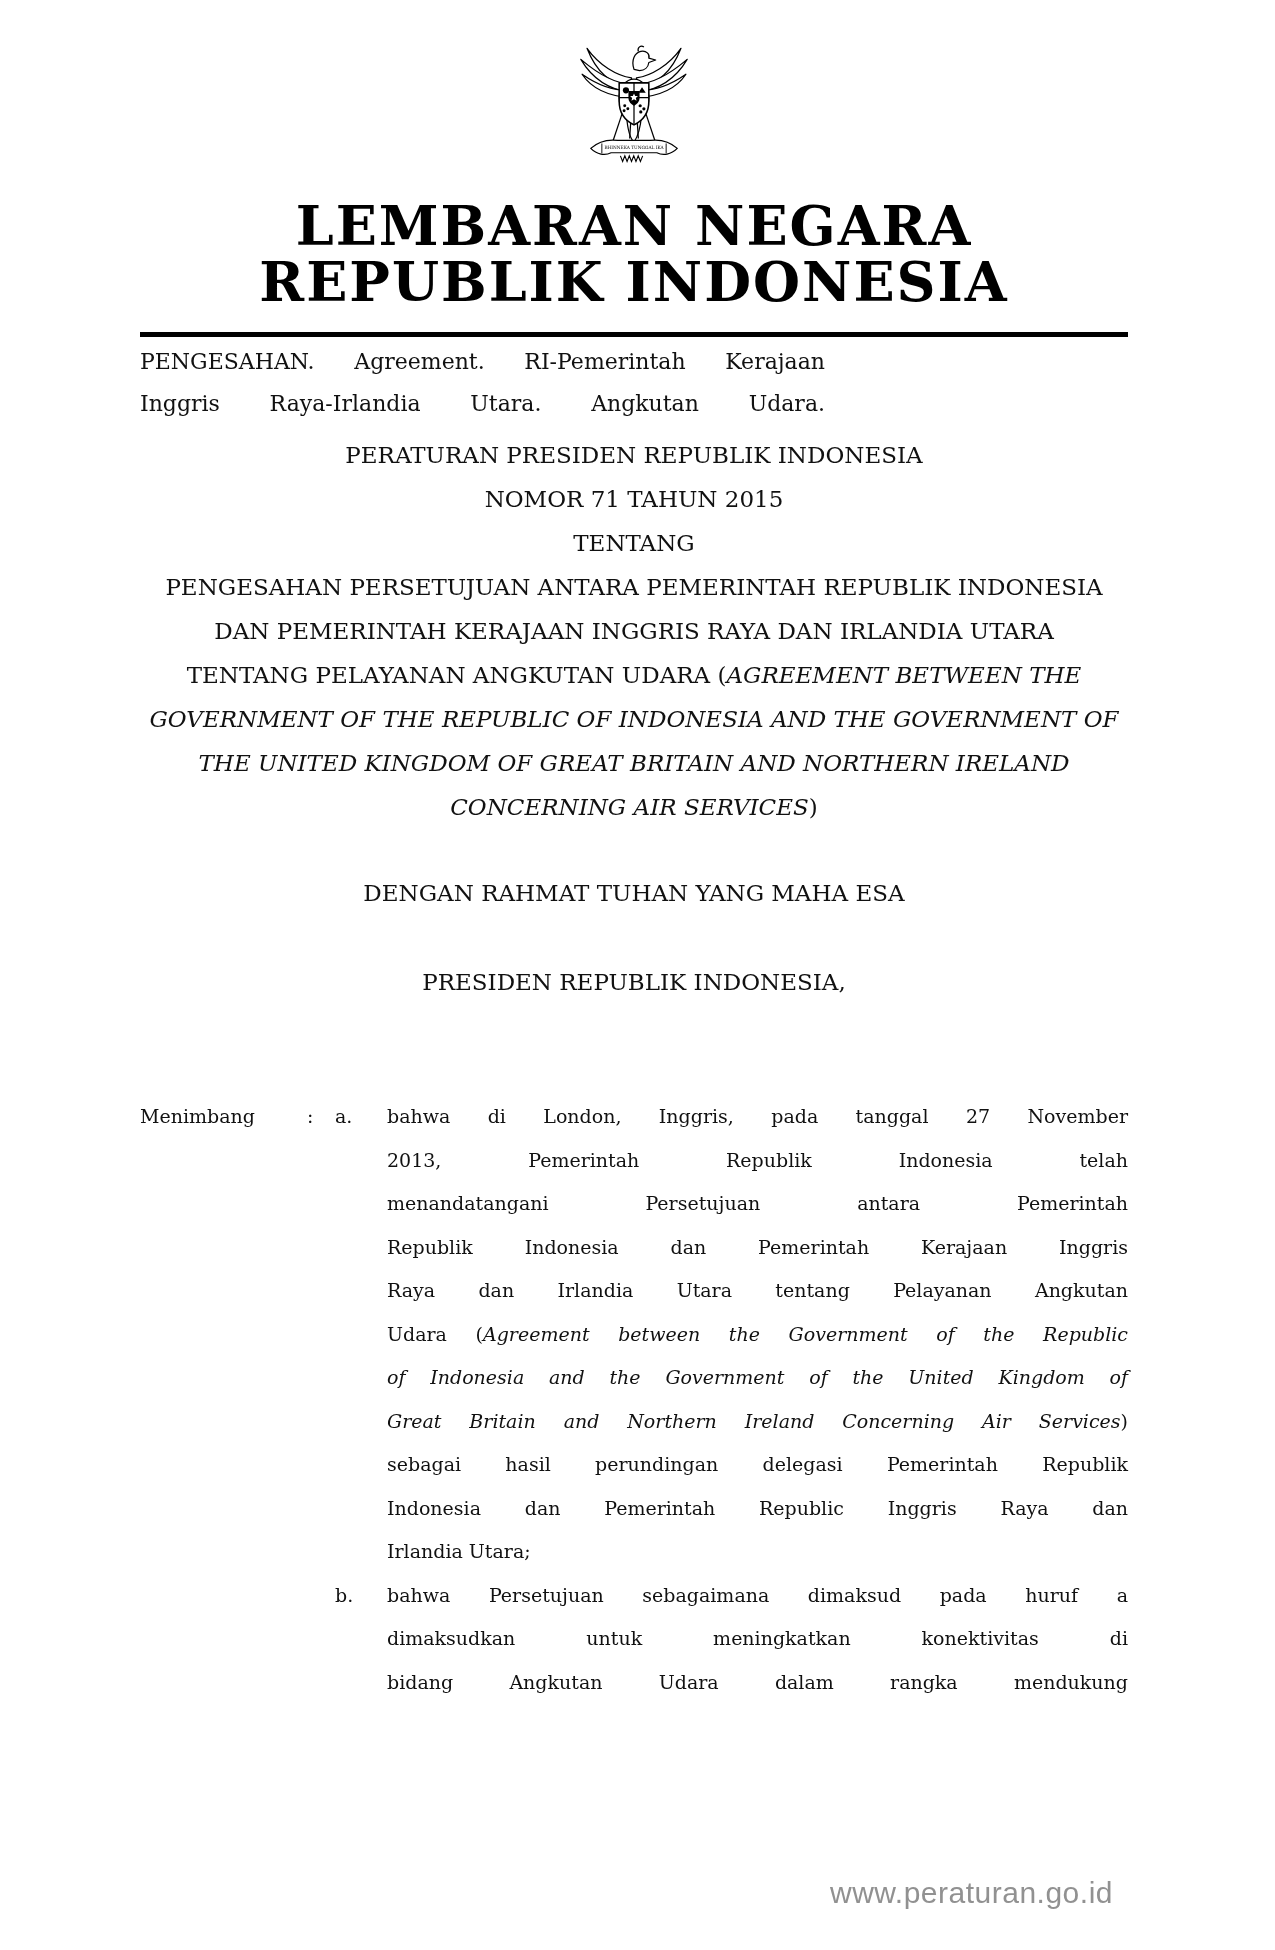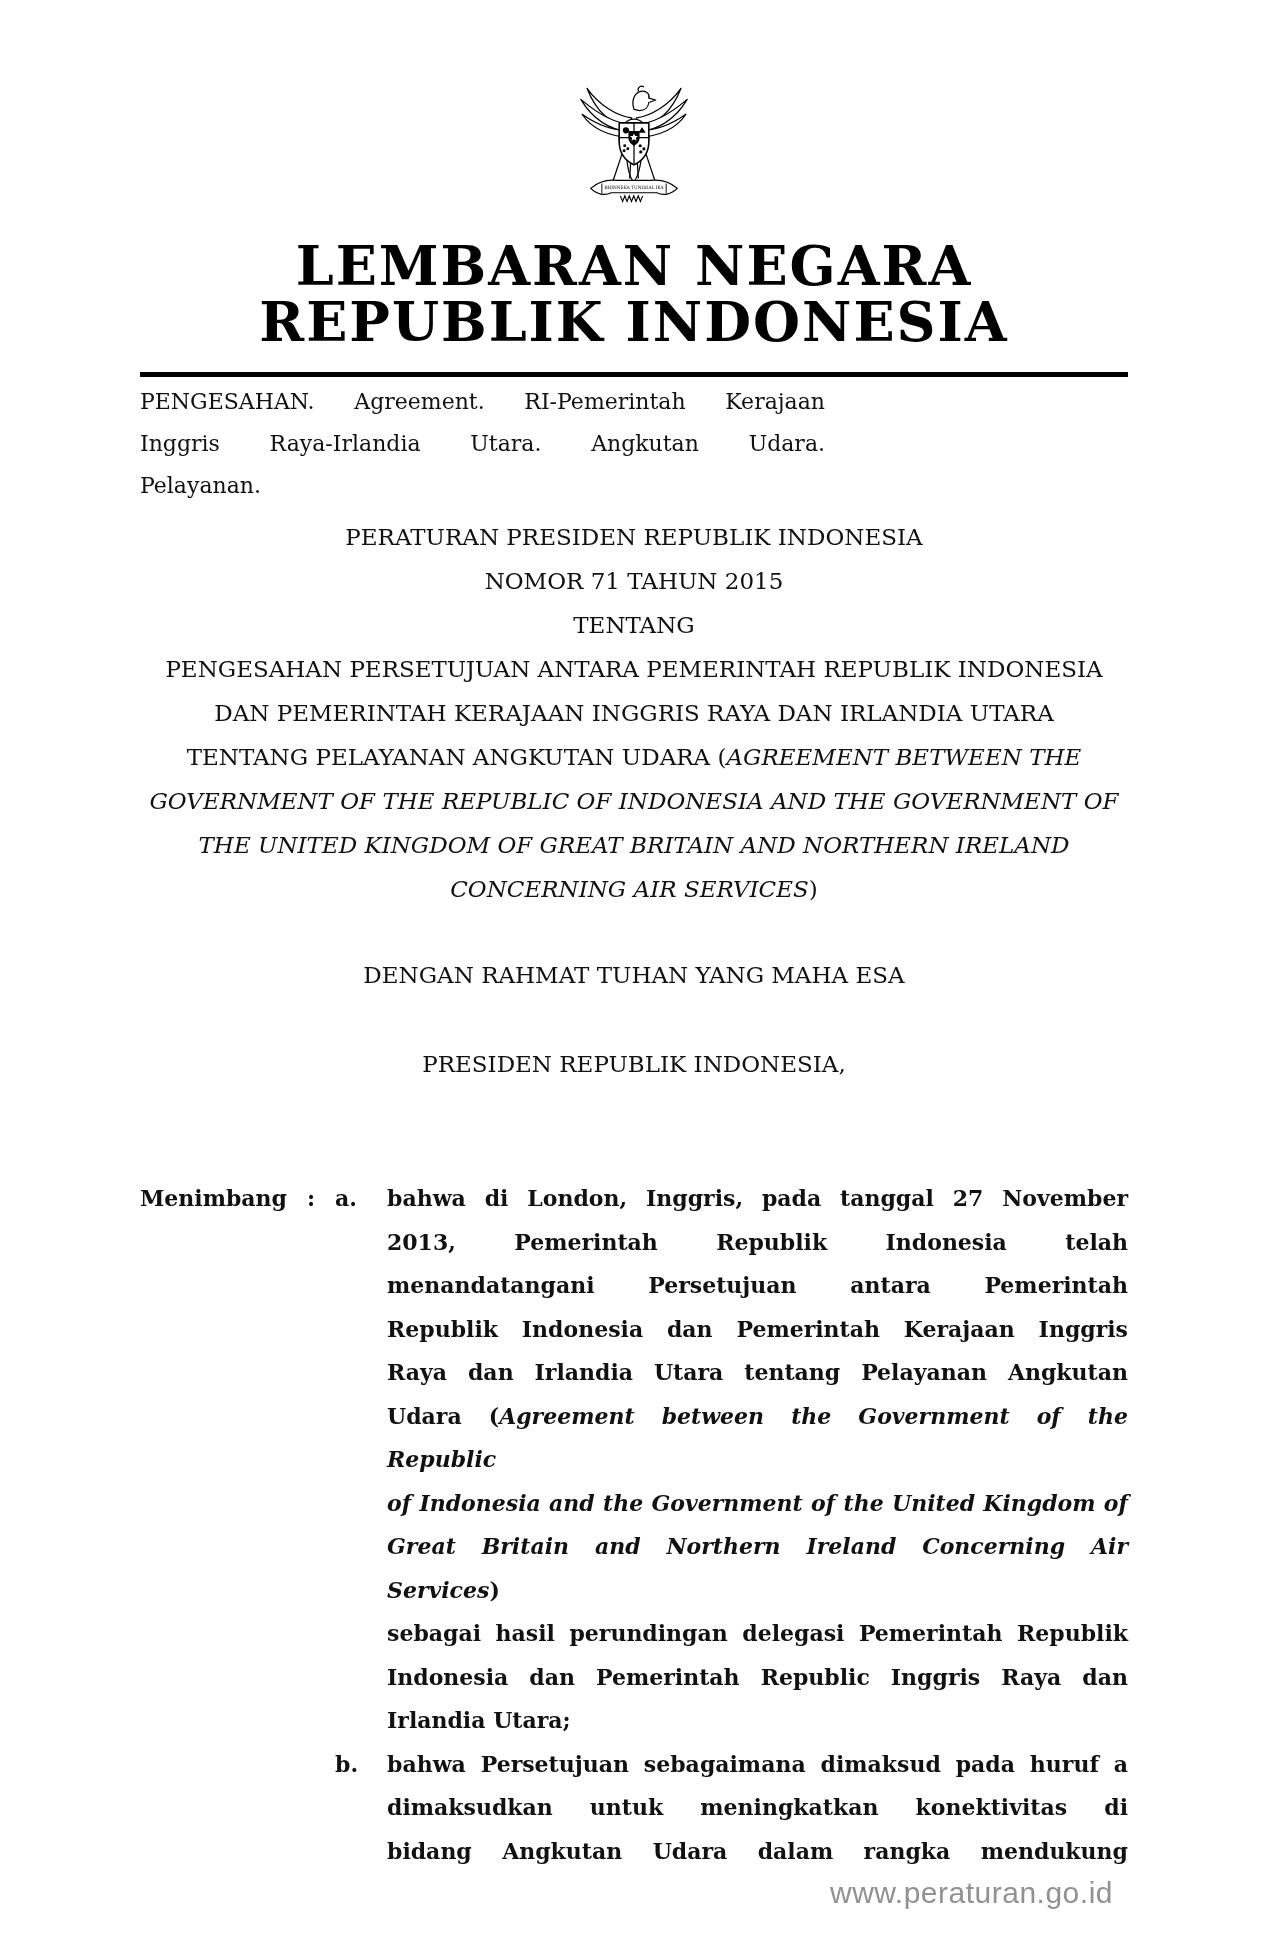--- a/index.html
+++ b/index.html
@@ -4,21 +4,21 @@
 <style>
   html, body { margin: 0; padding: 0; }
   body {
     width: 1275px; height: 1950px;
     background: #ffffff;
     color: #111111;
     font-family: "DejaVu Serif", "Liberation Serif", serif;
     position: relative;
     overflow: hidden;
   }
-  .page { padding: 72px 147px 0 140px; }
+  .page { padding: 32px 147px 0 140px; }
 
   .emblem-wrap { text-align: center; line-height: 0; }
   .emblem-wrap svg { display: inline-block; }
 
   .masthead {
     margin-top: 16px;
     text-align: center;
     font-weight: bold;
     font-size: 54px;
     line-height: 56px;
@@ -41,23 +41,22 @@
   .decree-title .line, .centerline {
     text-align: center !important;
     text-align-last: center !important;
   }
   .invocation { margin-top: 42px; font-size: 23px; line-height: 44px; }
   .issuer { margin-top: 45px; font-size: 23px; line-height: 44px; }
 
   .considering {
     display: flex;
     margin-top: 91px;
-    font-size: 22px;
+    font-size: 19px;
     line-height: 43.5px;
-    font-weight: bold;
   }
   .c-label { width: 167px; }
   .c-colon { width: 28px; }
   .c-items { width: 793px; }
   .item { display: flex; }
   .marker { width: 52px; }
   .item-lines { width: 741px; }
 
   .watermark {
     position: absolute;
@@ -128,21 +127,20 @@
     <div>LEMBARAN NEGARA</div>
     <div>REPUBLIK INDONESIA</div>
   </div>
 
   <div class="rule"></div>
 
   <div class="header-row">
     <div class="header-abs">
         <div class="line just"><span>PENGESAHAN. Agreement. RI-Pemerintah Kerajaan</span></div>
         <div class="line just"><span>Inggris Raya-Irlandia Utara. Angkutan Udara.</span></div>
-        <div class="line left"><span>Pelayanan.</span></div>
       </div>
   </div>
 
   <div class="decree-title">
       <div class="line left"><span>PERATURAN PRESIDEN REPUBLIK INDONESIA</span></div>
       <div class="line left"><span>NOMOR 71 TAHUN 2015</span></div>
       <div class="line left"><span>TENTANG</span></div>
       <div class="line left"><span>PENGESAHAN PERSETUJUAN ANTARA PEMERINTAH REPUBLIK INDONESIA</span></div>
       <div class="line left"><span>DAN PEMERINTAH KERAJAAN INGGRIS RAYA DAN IRLANDIA UTARA</span></div>
       <div class="line left"><span>TENTANG PELAYANAN ANGKUTAN UDARA (</span><span class="it">AGREEMENT BETWEEN THE</span></div>

